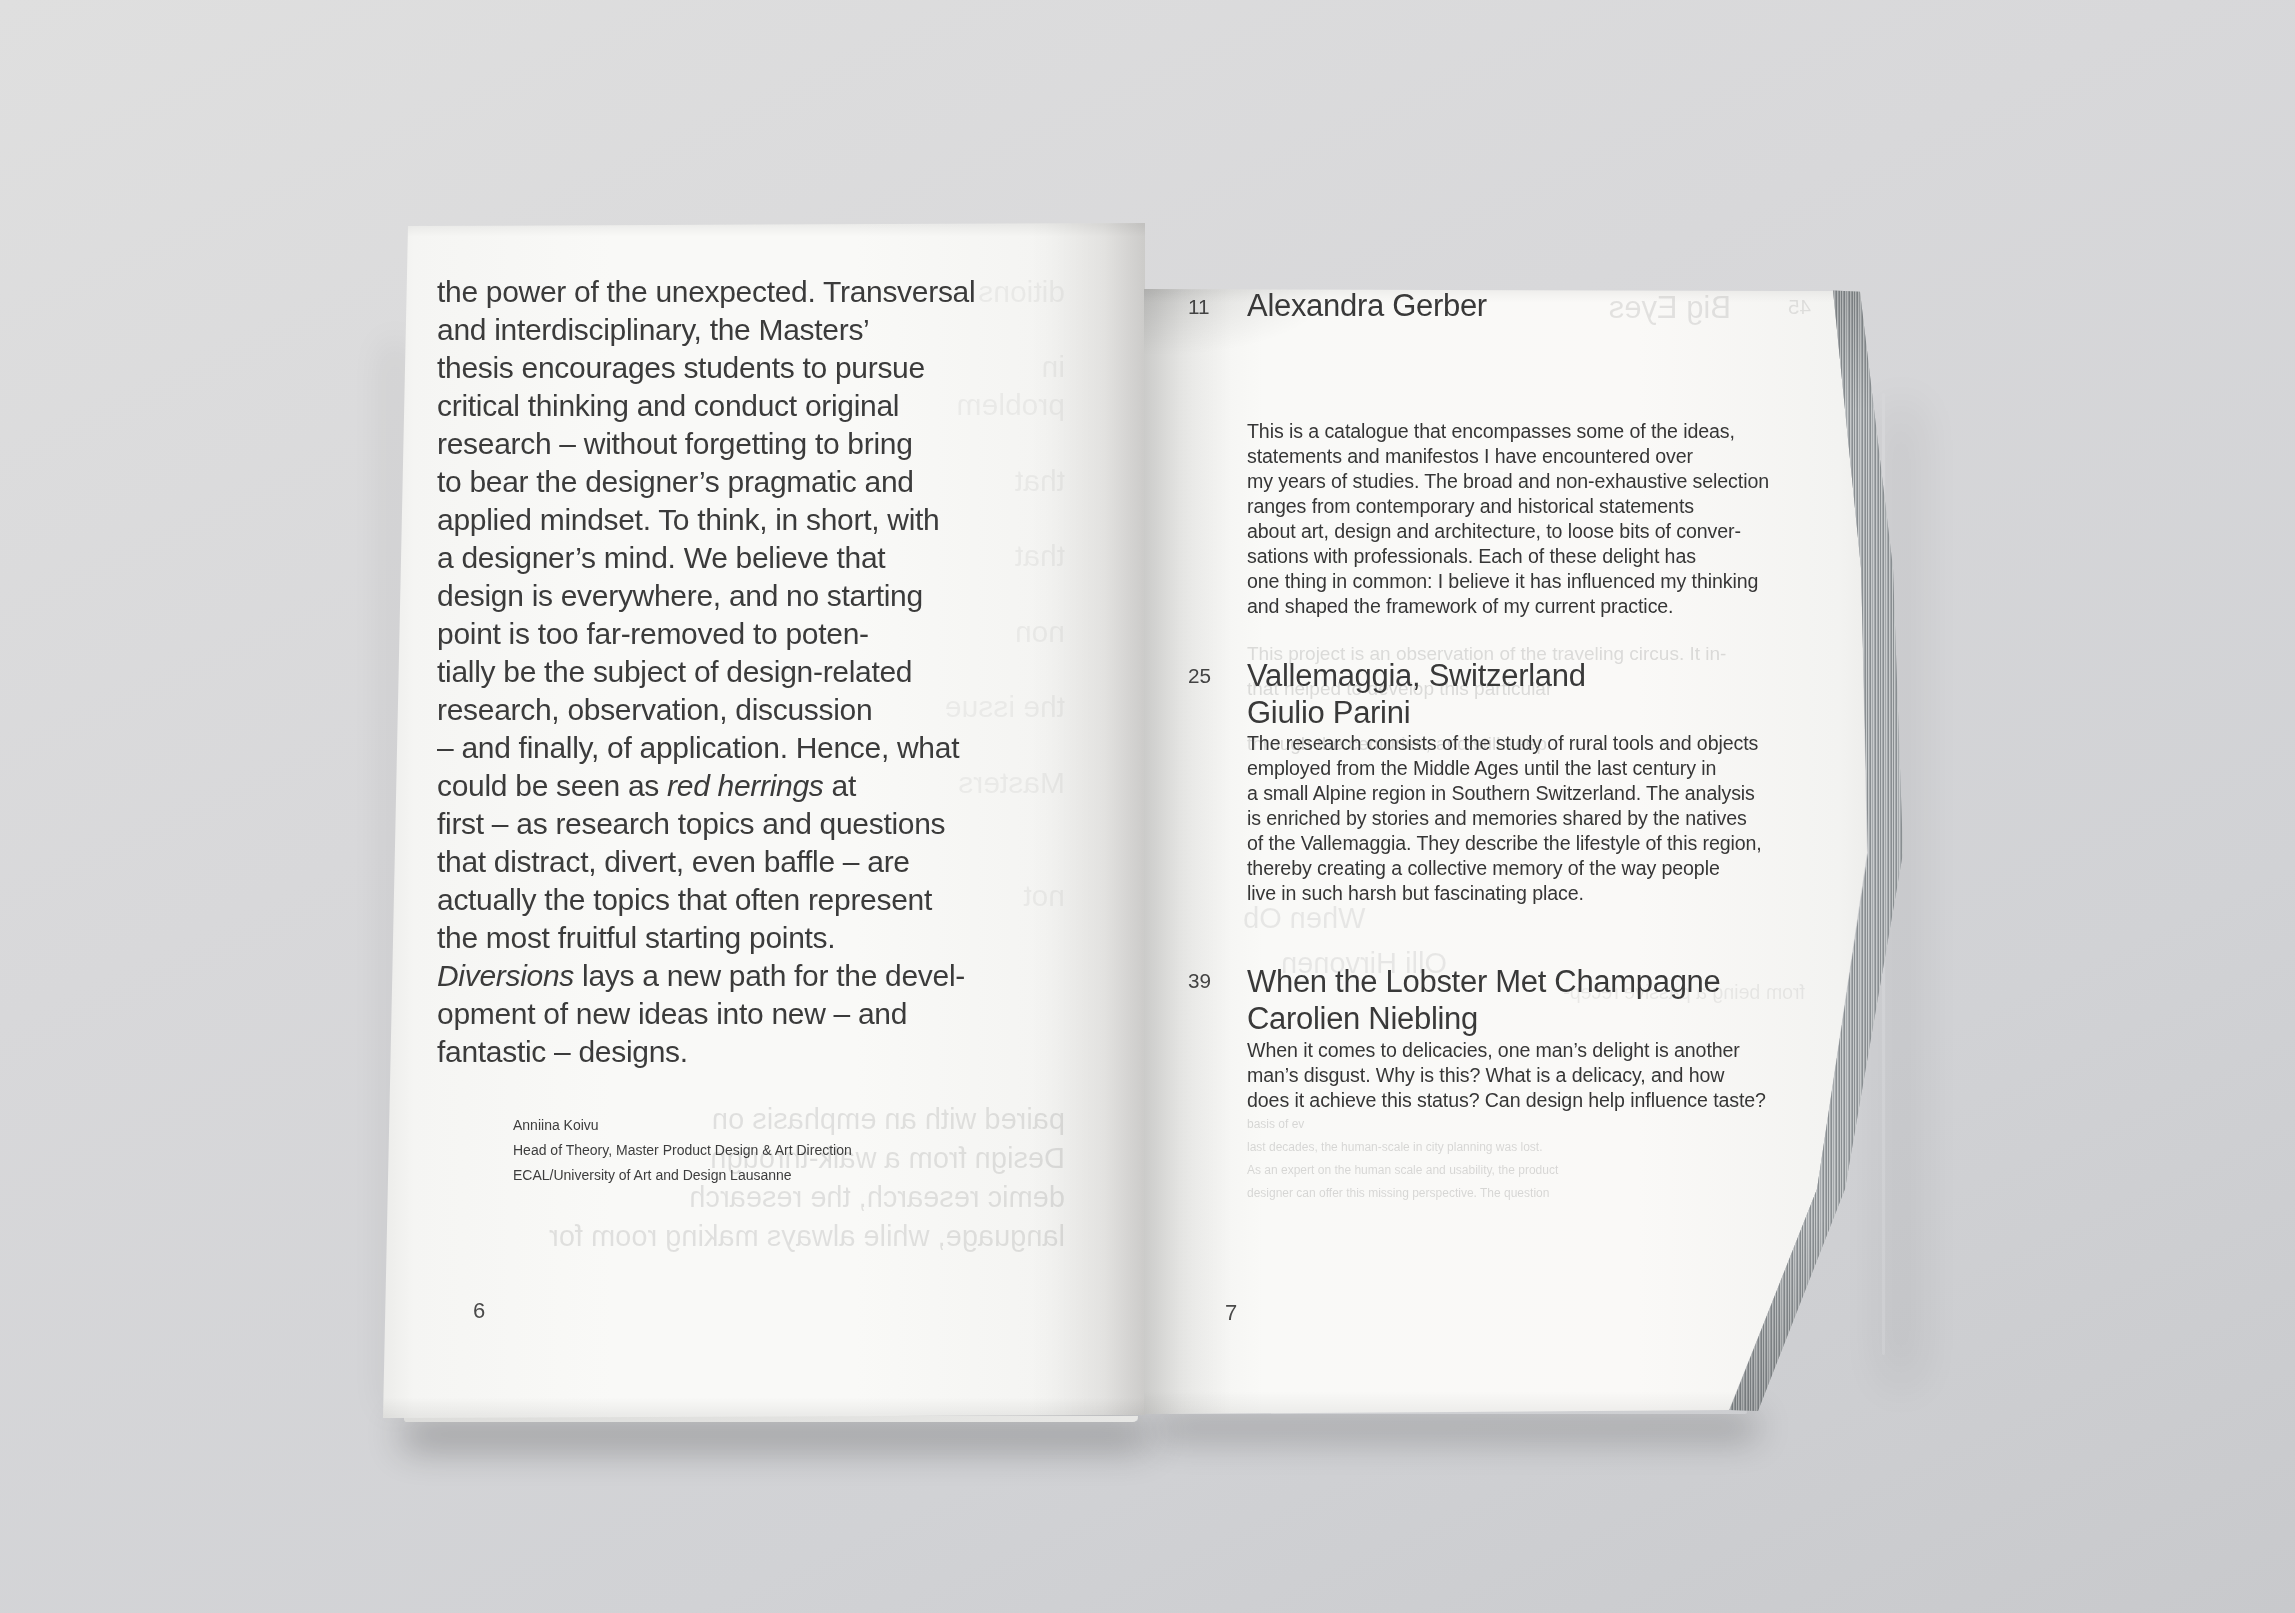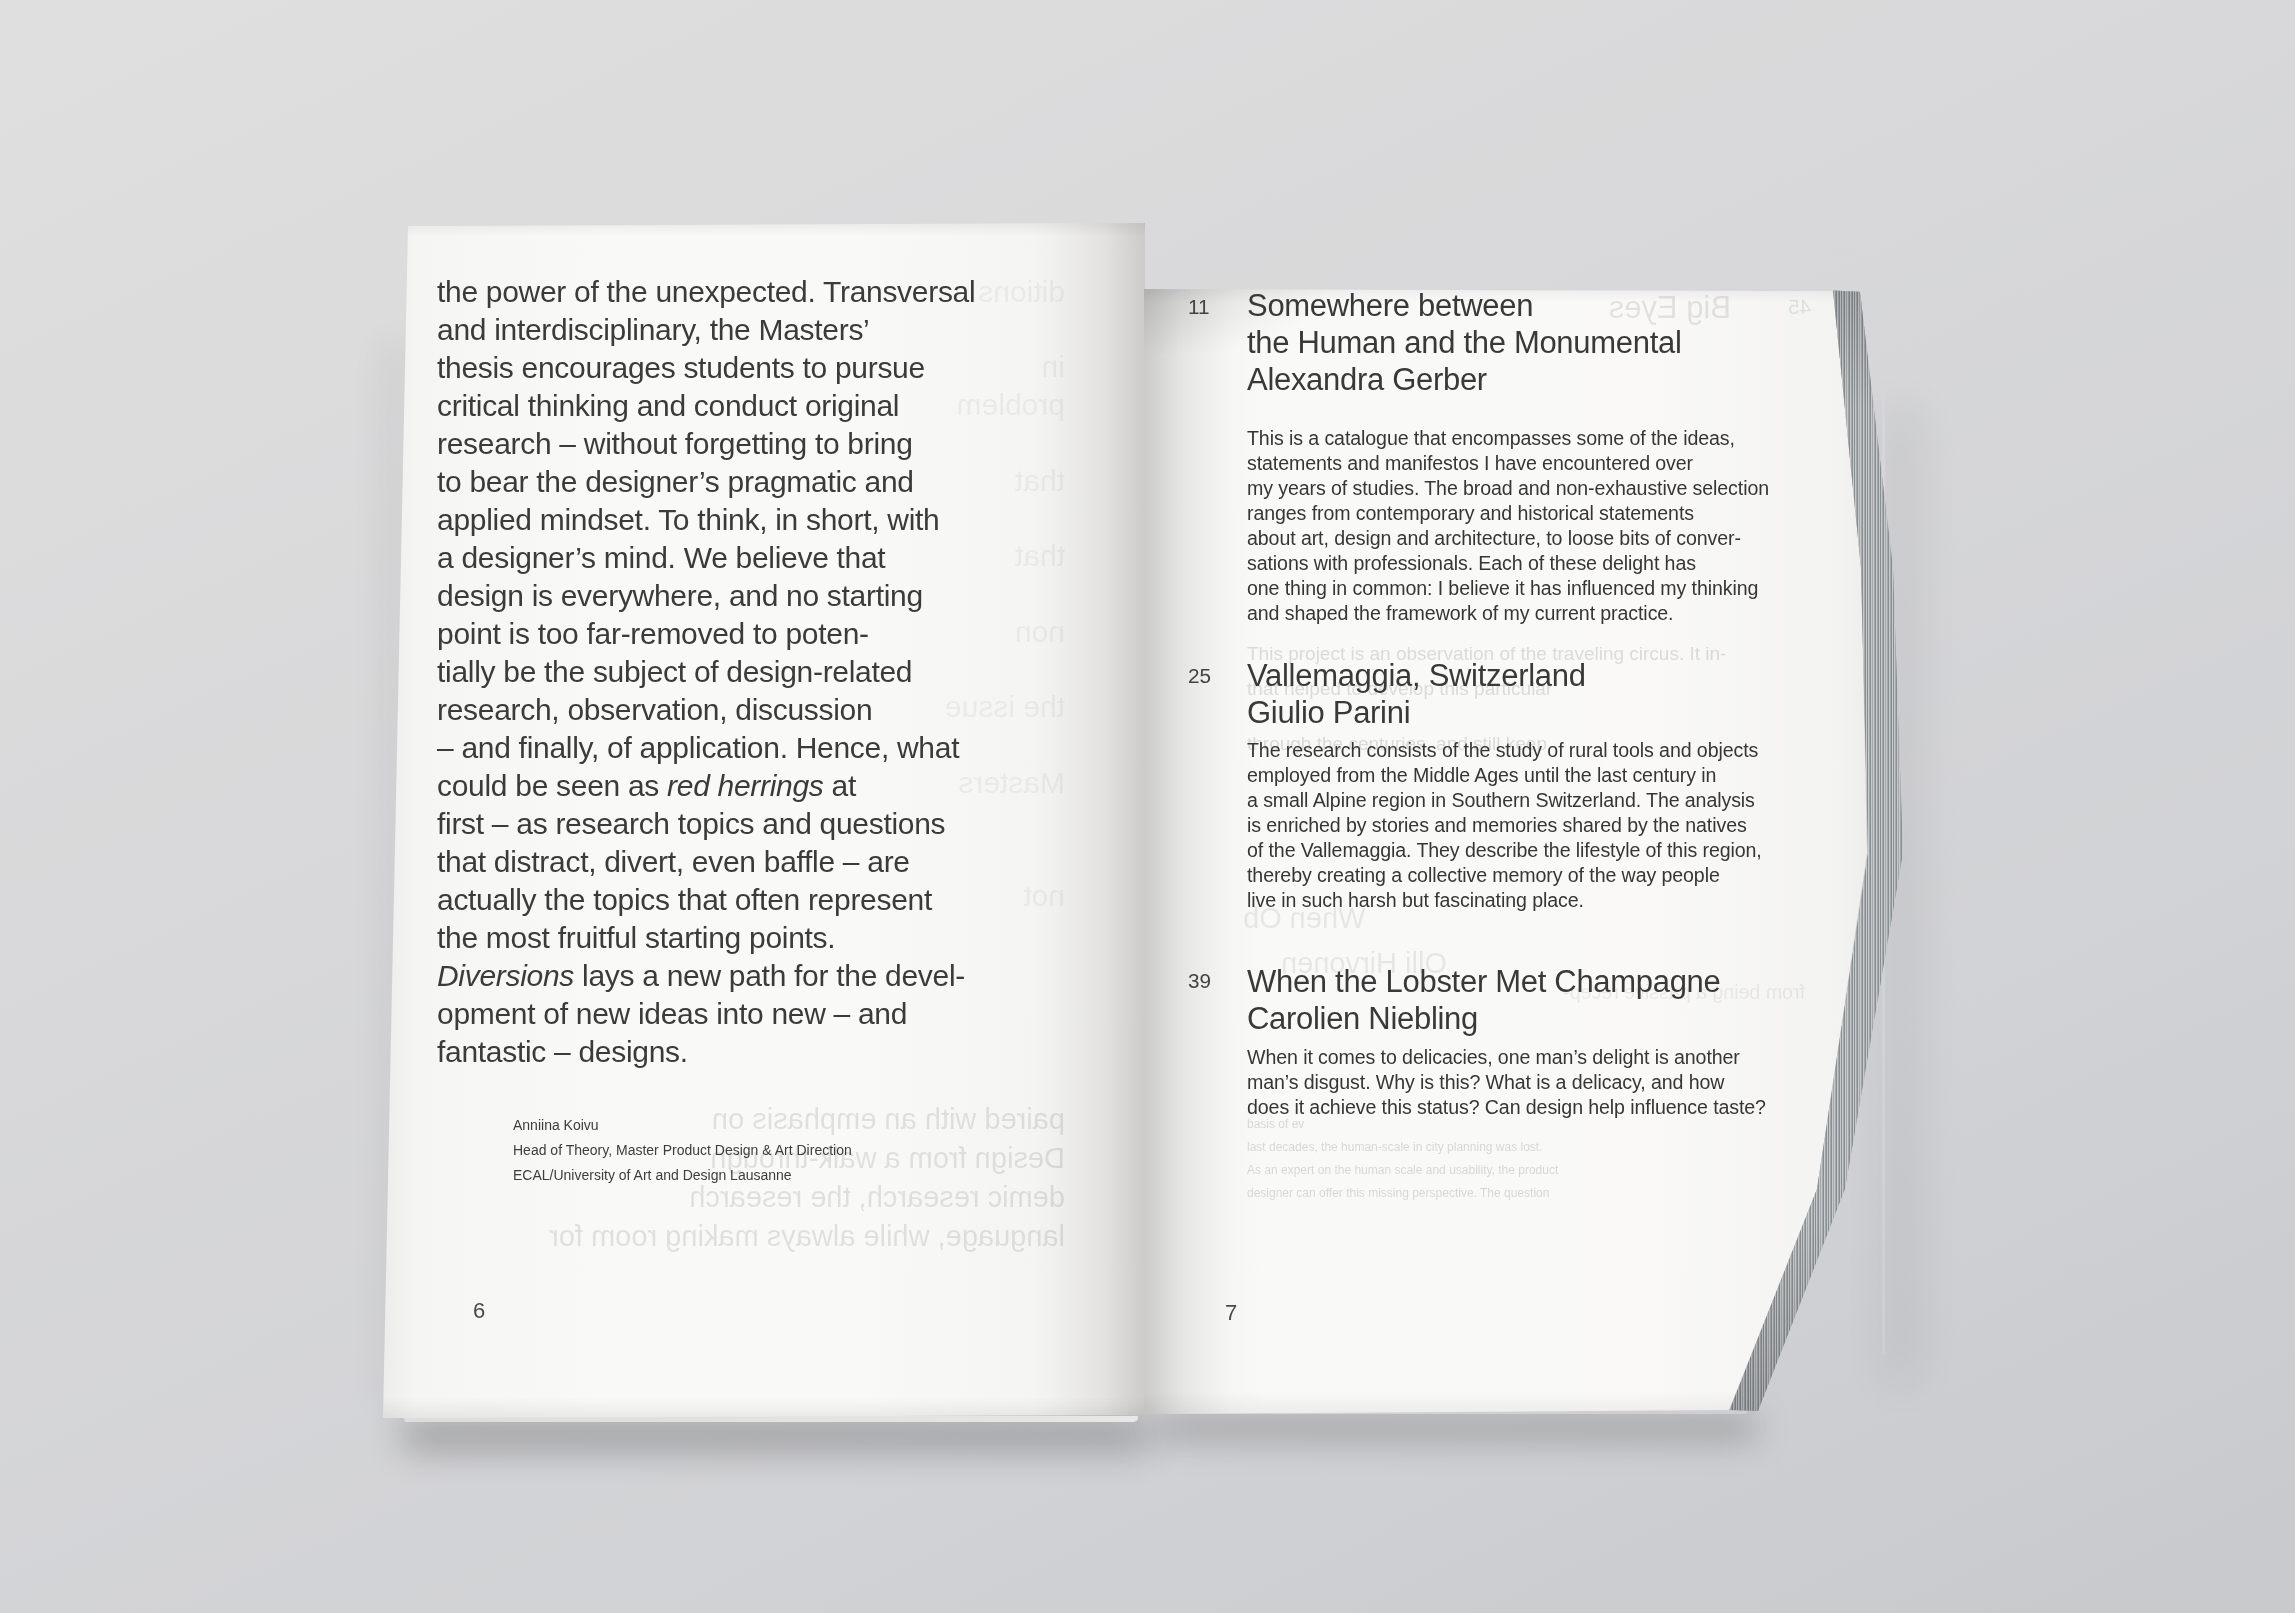--- a/index.html
+++ b/index.html
@@ -51,21 +51,21 @@
   
   .txt{position:absolute;z-index:4;color:#3c3c3c;}
   .line{white-space:nowrap;}
   .lp-paragraph{left:437px;top:273px;font-size:30px;line-height:38px;letter-spacing:-0.3px;color:#3b3b3b;}
   .lp-author{left:485px;top:1113px;font-size:14px;line-height:25px;color:#3d3d3d;margin-left:28px;}
   .lp-pagenum{left:473px;top:1298px;font-size:22px;color:#4a4a4a;}
   .rp-pagenum{left:1225px;top:1300px;font-size:22px;color:#4a4a4a;}
 
   .entry-num{left:1188px;font-size:20.7px;color:#434343;}
   .entry-title{left:1247px;font-size:31px;line-height:37px;letter-spacing:-0.3px;color:#393939;}
-  .entry-body{left:1247px;font-size:19.6px;line-height:25px;letter-spacing:-0.1px;color:#363636;margin-top:7px;}
+  .entry-body{left:1247px;font-size:19.6px;line-height:25px;letter-spacing:-0.1px;color:#363636;}
   .num1{top:295px}.num2{top:664px}.num3{top:969px}
   .title1{top:287px}.title2{top:657px}.title3{top:963px}
   .body1{top:419px}.body2{top:731px}.body3{top:1038px}
 
   
   .ghost{position:absolute;z-index:3;color:#1c1c1c;pointer-events:none;}
   .gline{position:absolute;left:0;white-space:nowrap;}
   .mir{transform:scaleX(-1);}
   .lp-ghost-col{left:463px;top:273px;width:602px;height:807px;opacity:.05;font-size:30px;line-height:38px;}
   .lp-ghost-bottom{left:463px;top:1100px;width:602px;opacity:.11;font-size:29px;line-height:39px;}
@@ -152,24 +152,20 @@
 <div class="ghost mir rp-ghost-recep">from being a passive recep-</div>
 <div class="ghost rp-show-bottom">
     <div class="line">basis of ev</div>
     <div class="line">last decades, the human-scale in city planning was lost.</div>
     <div class="line">As an expert on the human scale and usability, the product</div>
     <div class="line">designer can offer this missing perspective. The question</div>
   </div>
 
 <div class="txt entry-num num1">11</div>
 <div class="txt entry-title title1">
-  <div>
-      <div class="line">Somewhere between</div>
-      <div class="line">the Human and the Monumental</div>
-    </div>
   <div class="line">Alexandra Gerber</div>
 </div>
 <div class="txt entry-body body1">
     <div class="line">This is a catalogue that encompasses some of the ideas,</div>
     <div class="line">statements and manifestos I have encountered over</div>
     <div class="line">my years of studies. The broad and non-exhaustive selection</div>
     <div class="line">ranges from contemporary and historical statements</div>
     <div class="line">about art, design and architecture, to loose bits of conver-</div>
     <div class="line">sations with professionals. Each of these delight has</div>
     <div class="line">one thing in common: I believe it has influenced my thinking</div>

